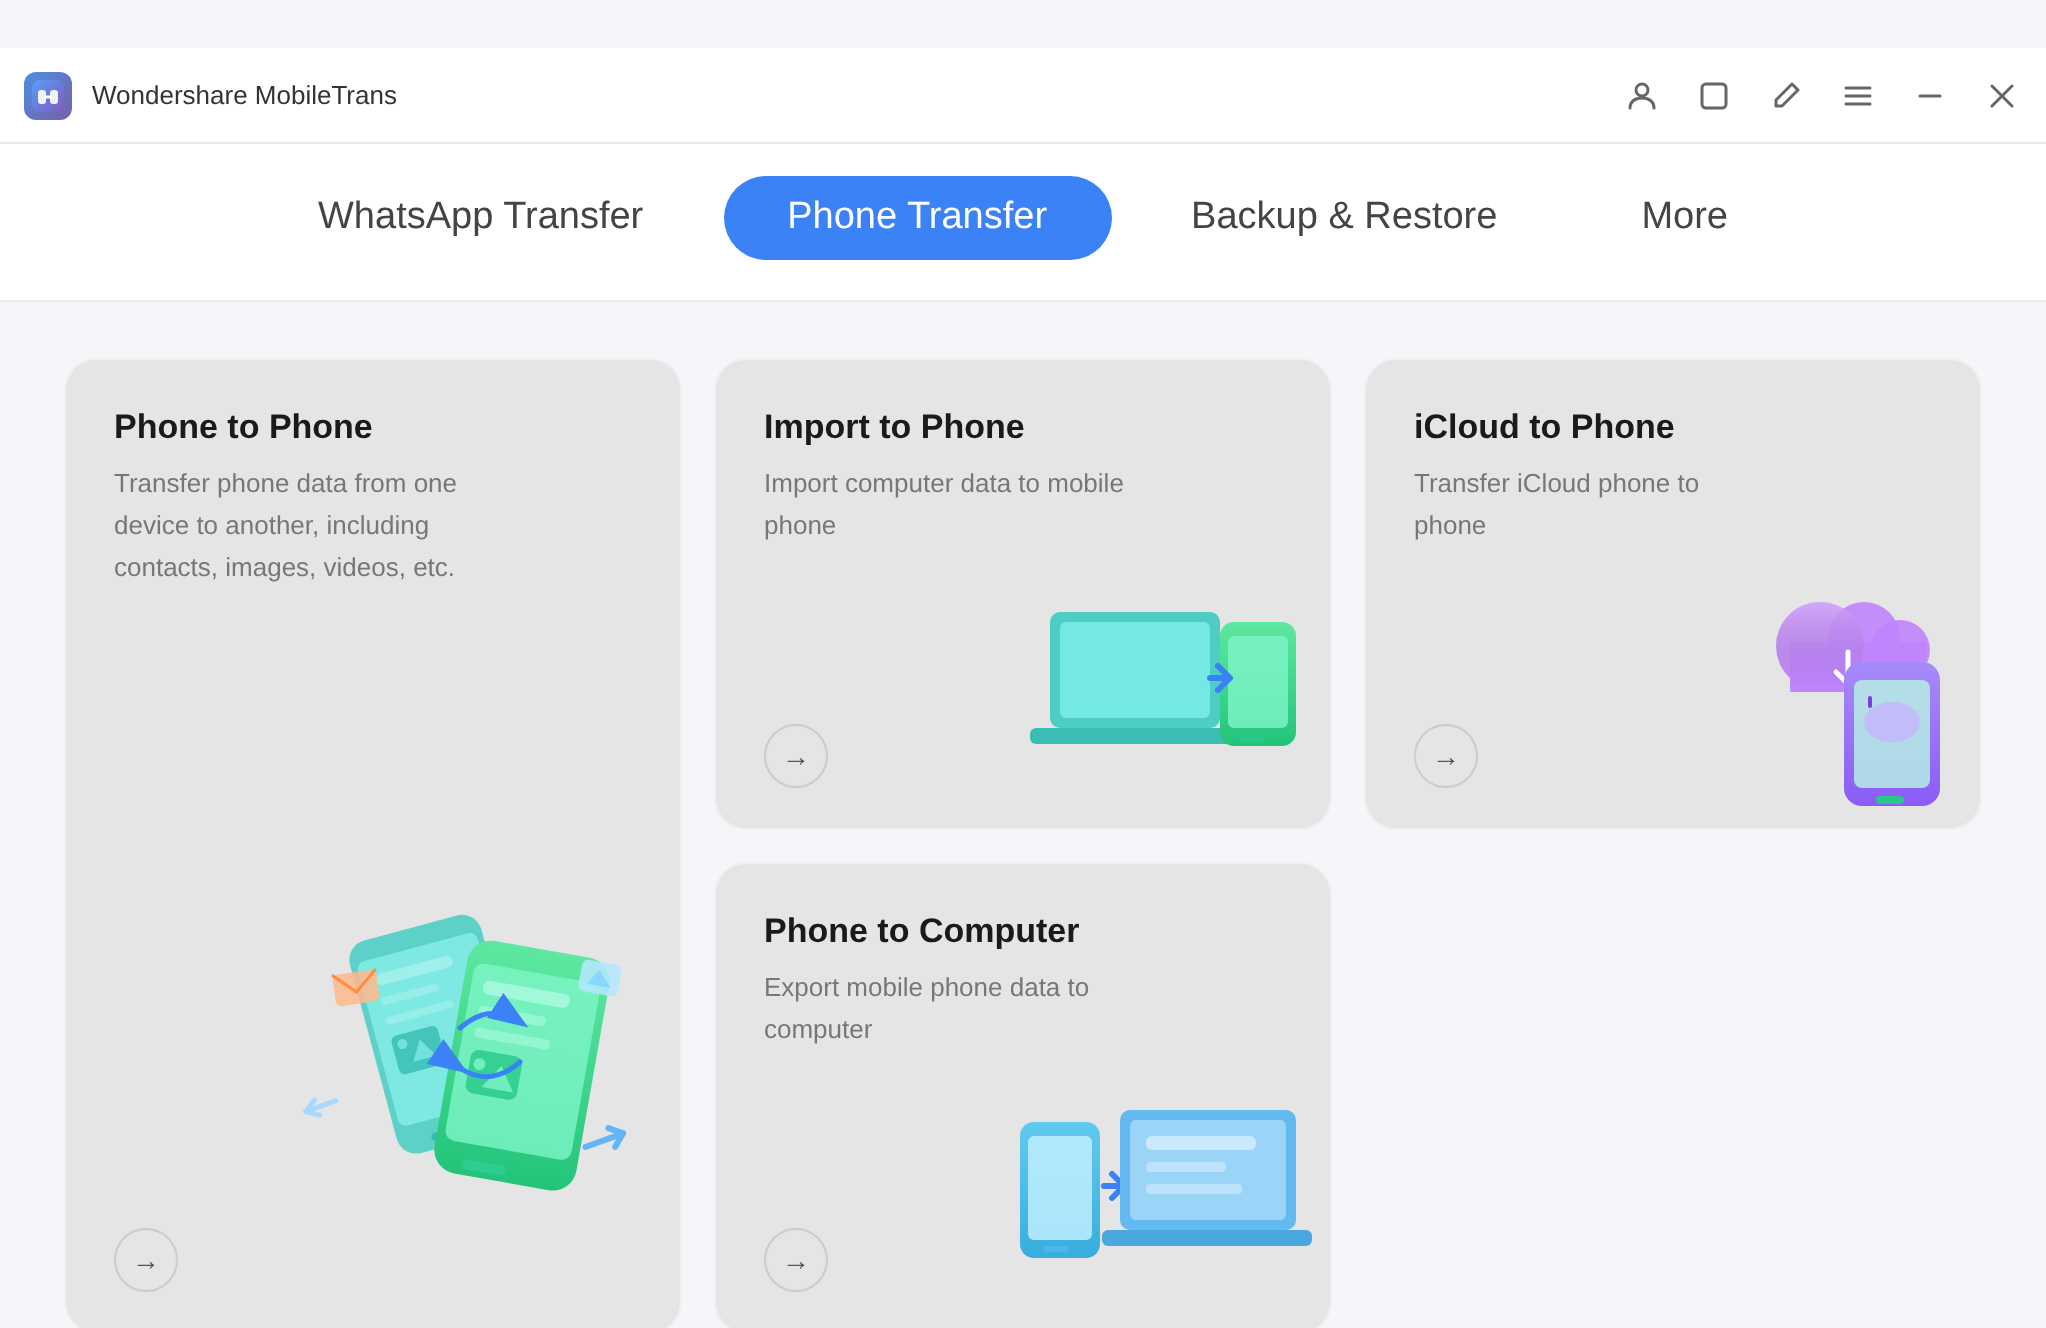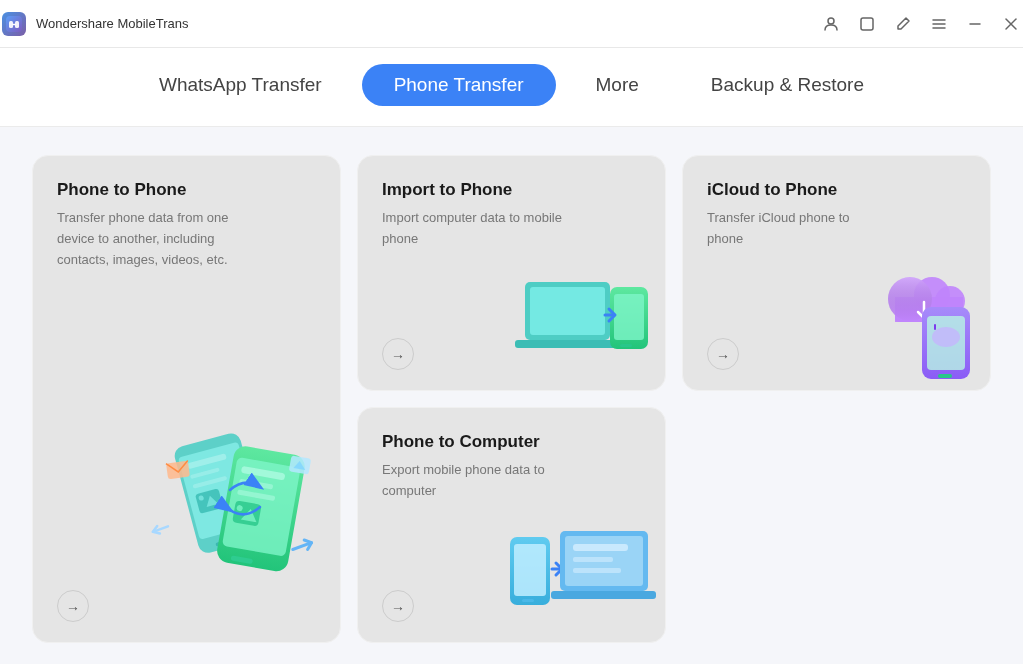--- a/index.html
+++ b/index.html
@@ -11,22 +11,23 @@
       overflow: hidden;
       user-select: none;
     }
 
     
     .title-bar {
       background: #ffffff;
       height: 48px;
       display: flex;
       align-items: center;
-      padding: 0 2px;
+      padding: 0 12px;
       border-bottom: 1px solid #e8e8e8;
+      margin-top: 24px;
       -webkit-app-region: drag;
     }
     .app-icon {
       width: 24px;
       height: 24px;
       border-radius: 6px;
       background: linear-gradient(135deg, #4a90e2, #7b5ea7);
       display: flex;
       align-items: center;
       justify-content: center;
@@ -186,22 +187,22 @@
         <line x1="3" y1="3" x2="13" y2="13" stroke="#666" stroke-width="1.5" stroke-linecap="round"></line>
         <line x1="13" y1="3" x2="3" y2="13" stroke="#666" stroke-width="1.5" stroke-linecap="round"></line>
       </svg>
     </div>
   </div>
 </div>
 
 <div class="nav-bar">
   <button class="nav-tab">WhatsApp Transfer</button>
   <button class="nav-tab active">Phone Transfer</button>
+  <button class="nav-tab">Backup &amp; Restore</button>
   <button class="nav-tab">More</button>
-  <button class="nav-tab">Backup &amp; Restore</button>
 </div>
 
 <div class="main-content">
 
   <div class="card card-large" style="min-height: 340px;">
     <div class="card-title">Phone to Phone</div>
     <div class="card-desc">Transfer phone data from one device to another, including contacts, images, videos, etc.</div>
 
     <svg width="220" height="210" viewBox="0 0 220 210" style="position:absolute; bottom:30px; right:-15px;">
 

